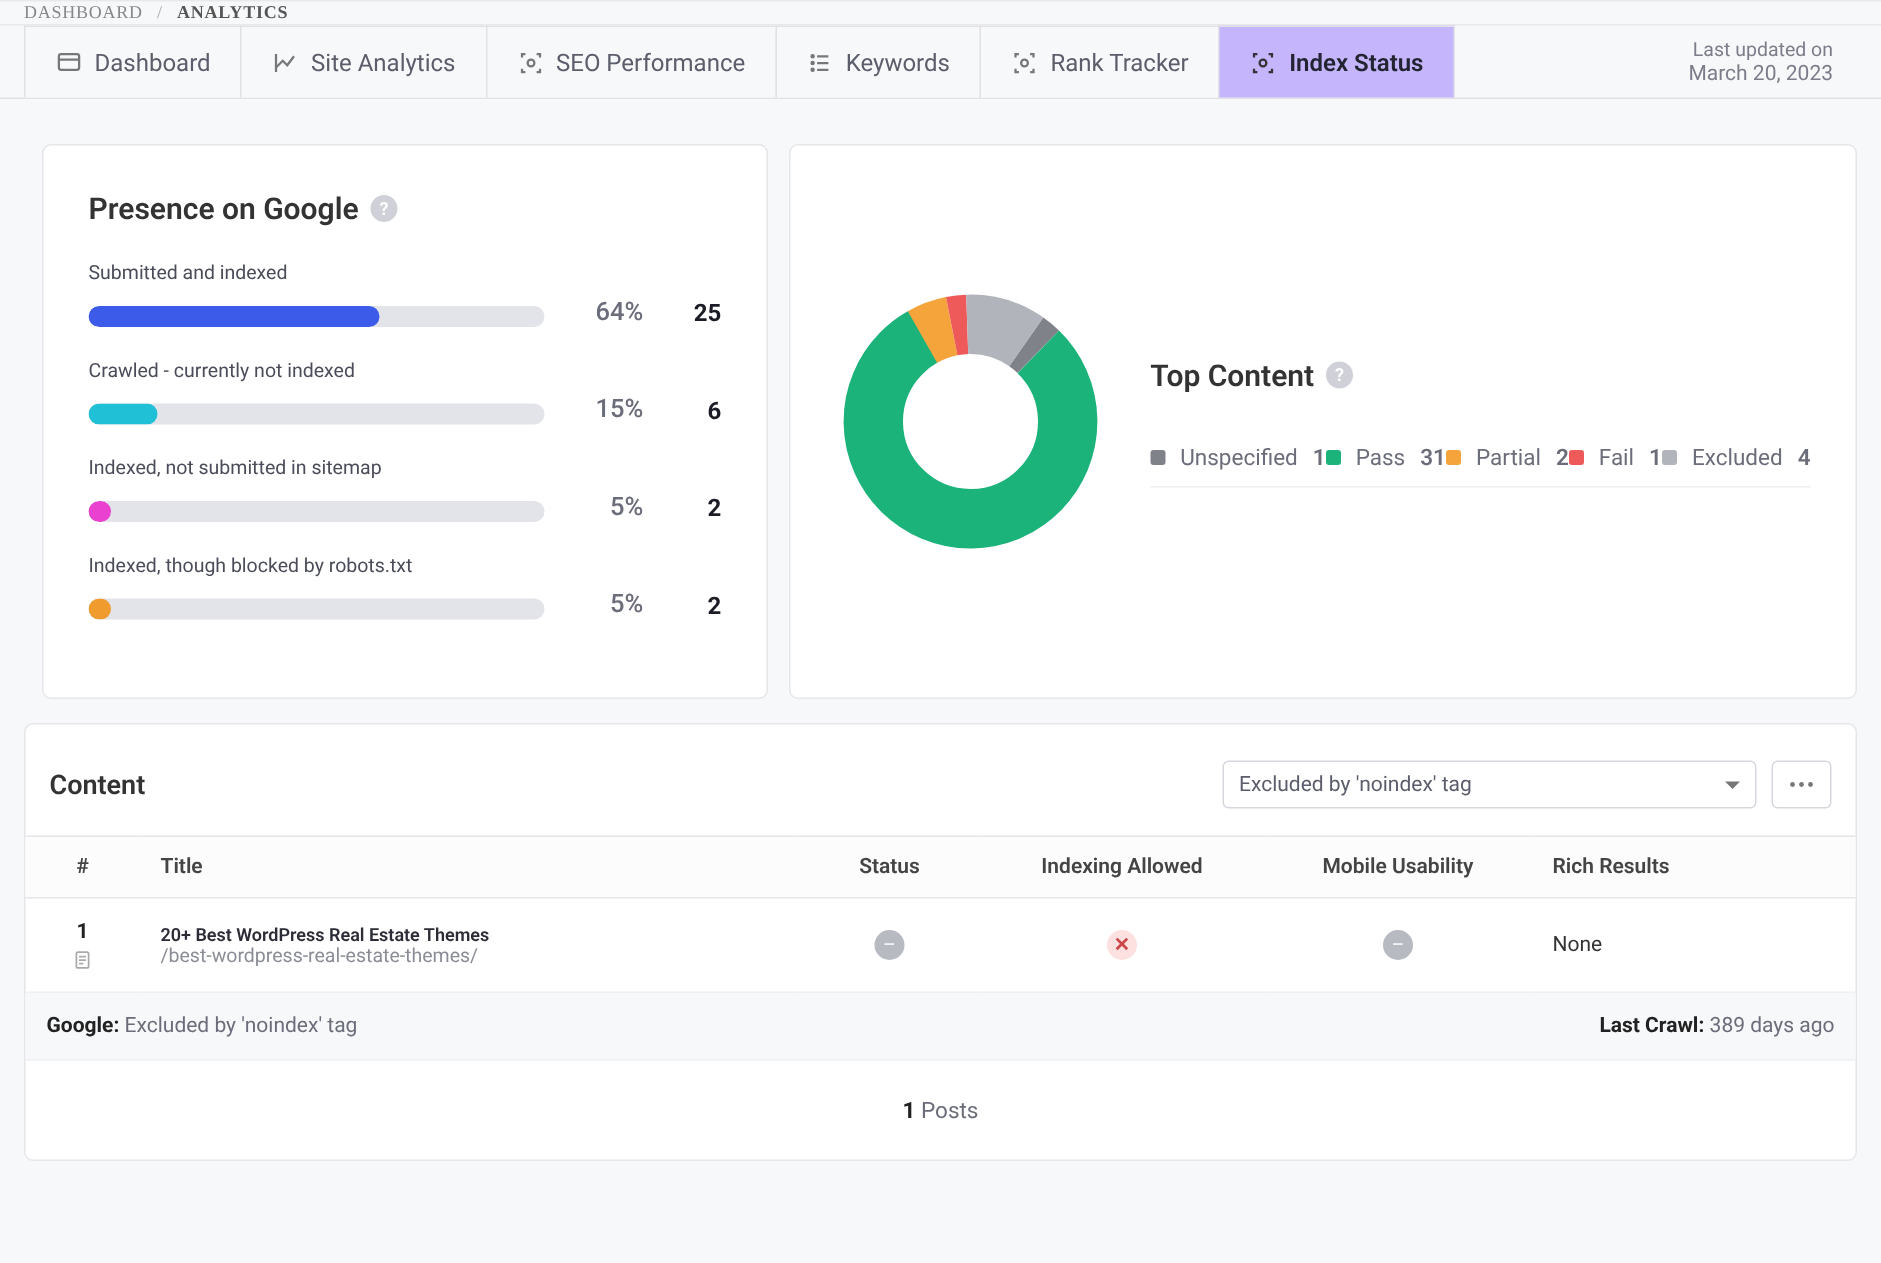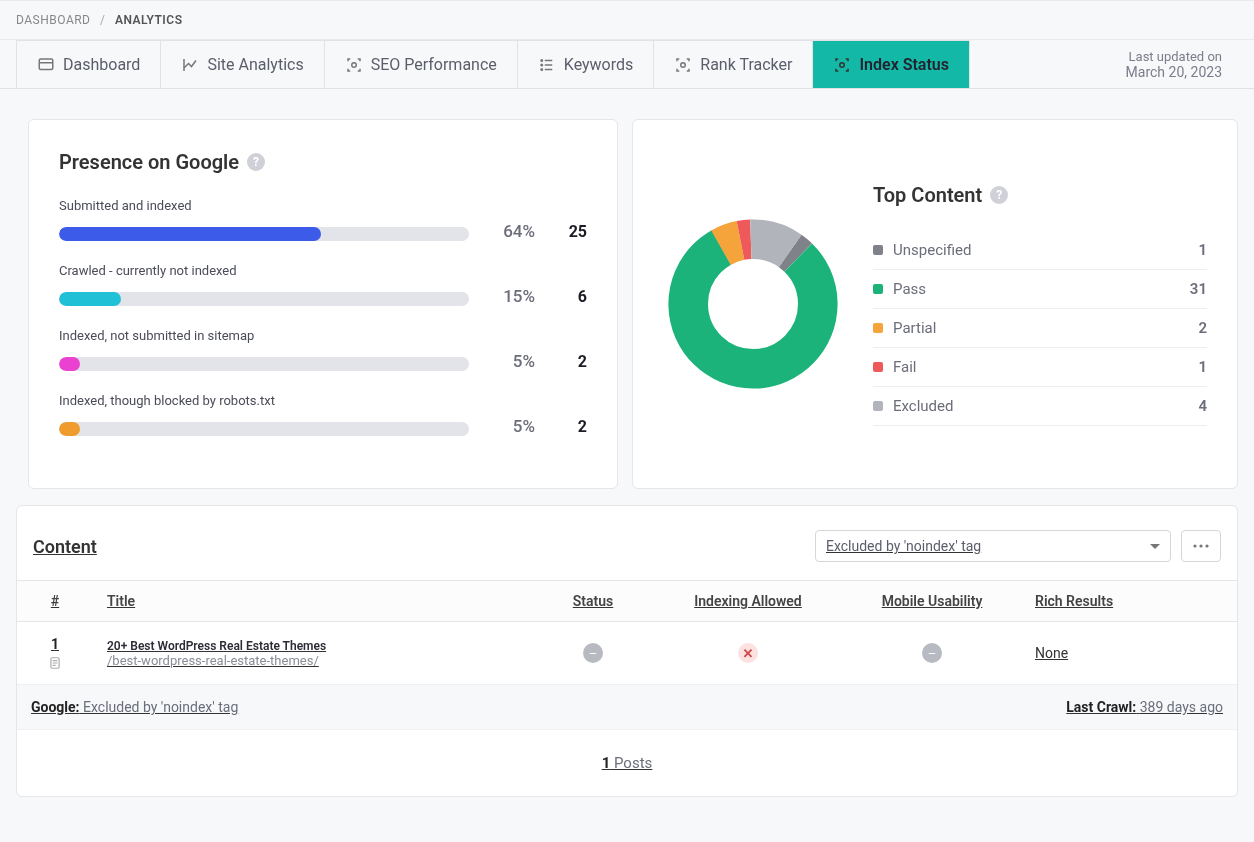--- a/index.html
+++ b/index.html
@@ -4,26 +4,27 @@
 <style>
 * { box-sizing: border-box; margin: 0; padding: 0; }
 body {
   font-family: -apple-system, BlinkMacSystemFont, "Segoe UI", Roboto, Helvetica, Arial, sans-serif;
   background: #f7f8fa;
   color: #333;
   width: 1254px;
   height: 842px;
 }
 .breadcrumb {
-  padding: 12px 16px;
+  padding: 0 16px;
   font-size: 12px;
   letter-spacing: 0.5px;
   color: #888;
   border-bottom: 1px solid #e9e9ec;
   border-top: 1px solid #e9e9ec;
+  font-family: Liberation Serif, serif;
 }
 .breadcrumb .sep { margin: 0 6px; color: #aaa; }
 .breadcrumb .current { color: #555; font-weight: 600; }
 .tabbar {
   display: flex;
   align-items: stretch;
   padding-left: 16px;
   border-bottom: 1px solid #e1e1e6;
 }
 .tab {
@@ -34,21 +35,21 @@
   border: 1px solid #e1e1e6;
   border-bottom: none;
   margin-right: -1px;
   font-size: 16px;
   color: #5b5d6b;
   cursor: pointer;
   background: #f7f8fa;
   position: relative;
 }
 .tab svg { width: 18px; height: 18px; }
-.tab.active { background: #14b8a6; color: #232431; font-weight: 600; }
+.tab.active { background: #c4b5fd; color: #232431; font-weight: 600; }
 .tabbar-right {
   margin-left: auto;
   display: flex;
   flex-direction: column;
   justify-content: center;
   padding-right: 32px;
   align-items: flex-end;
 }
 .tabbar-right .lbl { font-size: 13px; color: #7b7d8a; }
 .tabbar-right .date { font-size: 14px; color: #7b7d8a; }
@@ -79,35 +80,34 @@
 .metric-label { font-size: 13px; color: #4a4c59; margin-bottom: 8px; }
 .metric-row { display: flex; align-items: flex-end; gap: 18px; }
 .bar-track {
   flex: 1; height: 14px; border-radius: 7px; background: #e3e4e9; position: relative; overflow: hidden;
 }
 .bar-fill { height: 100%; border-radius: 7px; }
 .metric-pct { width: 48px; text-align: right; font-size: 17px; color: #6b6d7a; font-weight: 500; }
 .metric-val { width: 34px; text-align: right; font-size: 16px; color: #1b1c25; font-weight: 700; }
 .donut-wrap { width: 180px; height: 180px; flex-shrink: 0; }
 .status-panel { flex: 1; }
-.status-list { display: flex; flex-direction: column; }
+.status-list { display: flex; flex-direction: row; }
 .status-row {
   display: flex; align-items: center; gap: 10px;
   padding: 10px 0; border-bottom: 1px solid #edeef1;
   font-size: 15px;
 }
 .status-dot { width: 10px; height: 10px; border-radius: 2px; }
 .status-name { color: #6b6d7a; flex: 1; }
 .status-ct { color: #6b6d7a; font-weight: 600; }
 .content-card {
   margin: 0 16px 4px;
   background: #fff;
   border: 1px solid #e6e6ea;
   border-radius: 6px;
-  text-decoration: underline;
 }
 .content-header {
   display: flex; align-items: center; justify-content: space-between;
   padding: 24px 16px 18px;
 }
 .content-header h3 { font-size: 18px; font-weight: 600; color: #333; }
 .content-ctrl { display: flex; gap: 10px; align-items: center; }
 .filter-select {
   border: 1px solid #d6d7dd; background: #fff; border-radius: 4px;
   height: 32px; padding: 0 30px 0 10px; font-size: 14px; color: #5b5d6b;

